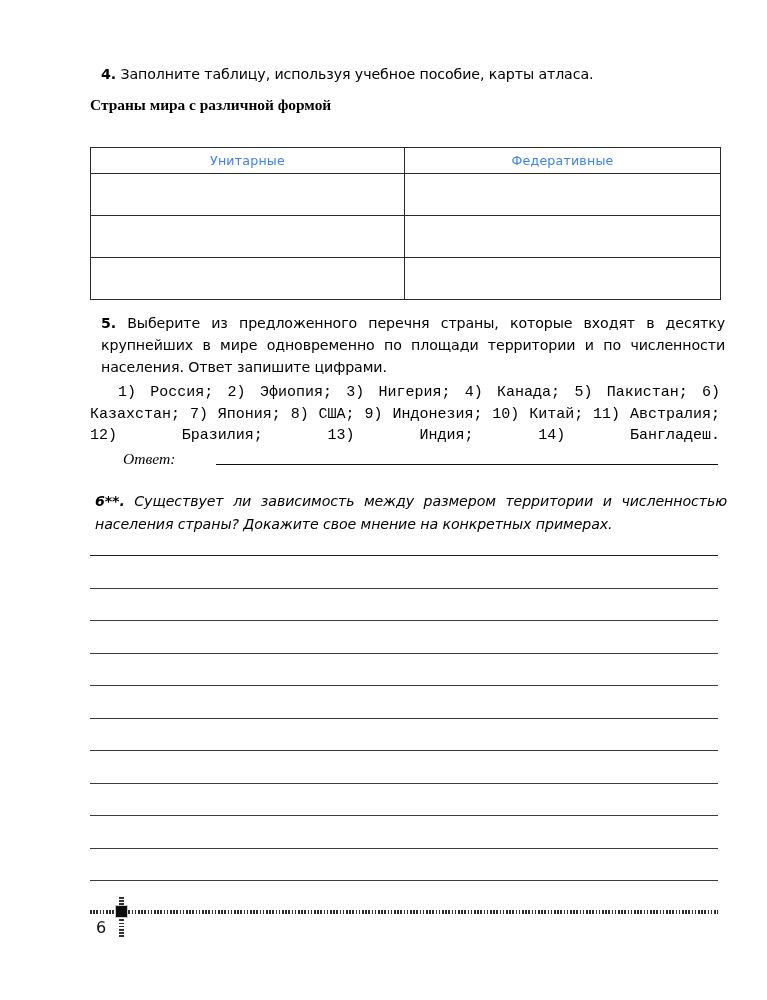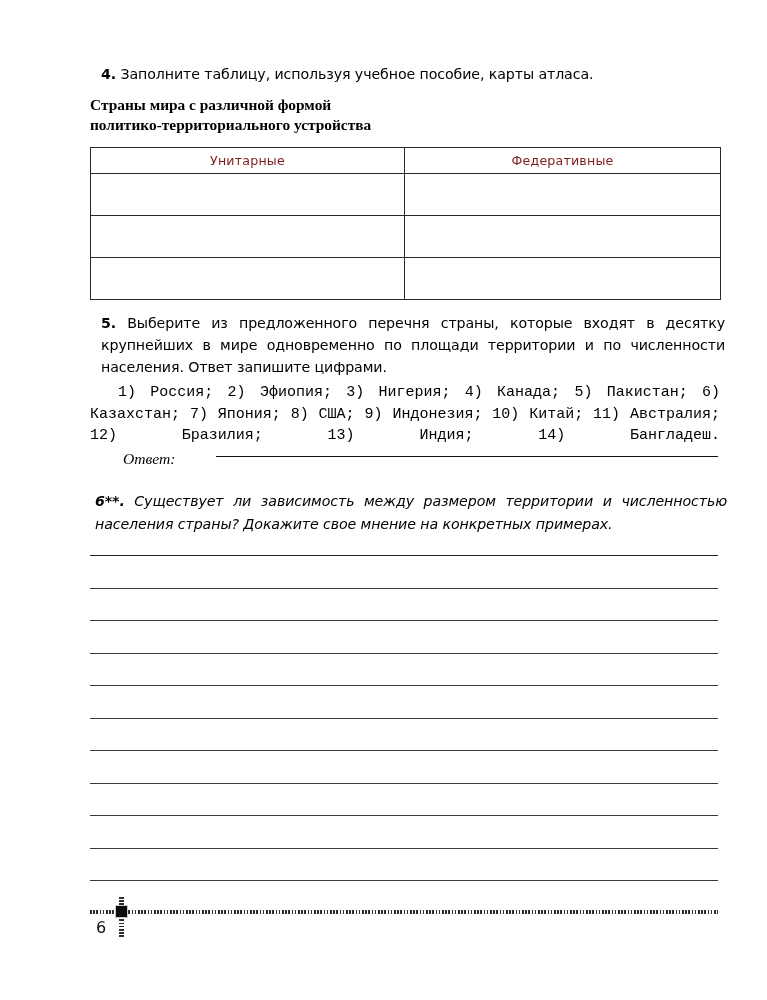--- a/index.html
+++ b/index.html
@@ -71,21 +71,21 @@
   .tbl td, .tbl th {
     border: 1.4px solid #2a2a2a;
     padding: 0;
     margin: 0;
   }
   .tbl th {
     height: 25px;
     font-family: "DejaVu Sans", sans-serif;
     font-weight: normal;
     font-size: 12.6px;
-    color: #7f1d1d;
+    color: #3b82f6;
     text-align: center;
     vertical-align: middle;
     letter-spacing: 0.2px;
   }
   .tbl td {
     height: 41px;
   }
 
   
   #task5 {
@@ -115,21 +115,21 @@
     width: 100%;
   }
 
   
   .answer-row {
     position: absolute;
     left: 123px;
     top: 450px;
     width: 595px;
     display: flex;
-    align-items: center;
+    align-items: flex-end;
     gap: 39px;
   }
   .answer-label {
     font-family: "Liberation Serif", serif;
     font-style: italic;
     font-size: 15.6px;
     white-space: nowrap;
     color: #000;
   }
   .answer-rule {
@@ -219,21 +219,20 @@
 <body>
 
 <div class="page">
 
   <div class="task" id="task4">
     <span class="num">4.</span><span> Заполните таблицу, используя учебное пособие, карты атласа.</span>
   </div>
 
   <div class="table-caption">
     <div>Страны мира с различной формой</div>
-    <div>политико-территориального устройства</div>
   </div>
 
   <table class="tbl">
     <thead>
       <tr>
         <th style="width:313px">Унитарные</th>
         <th style="width:315px">Федеративные</th>
       </tr>
     </thead>
     <tbody>

